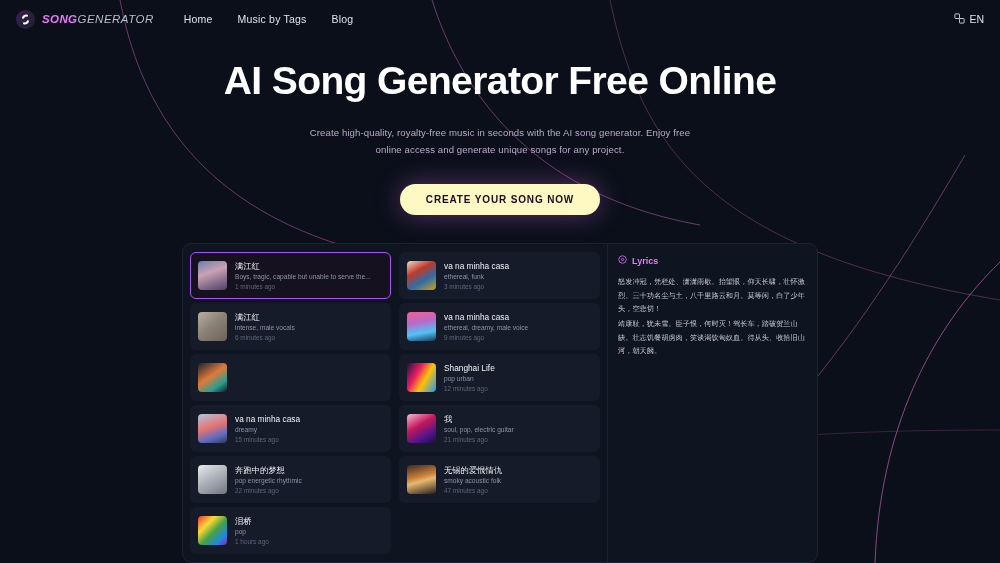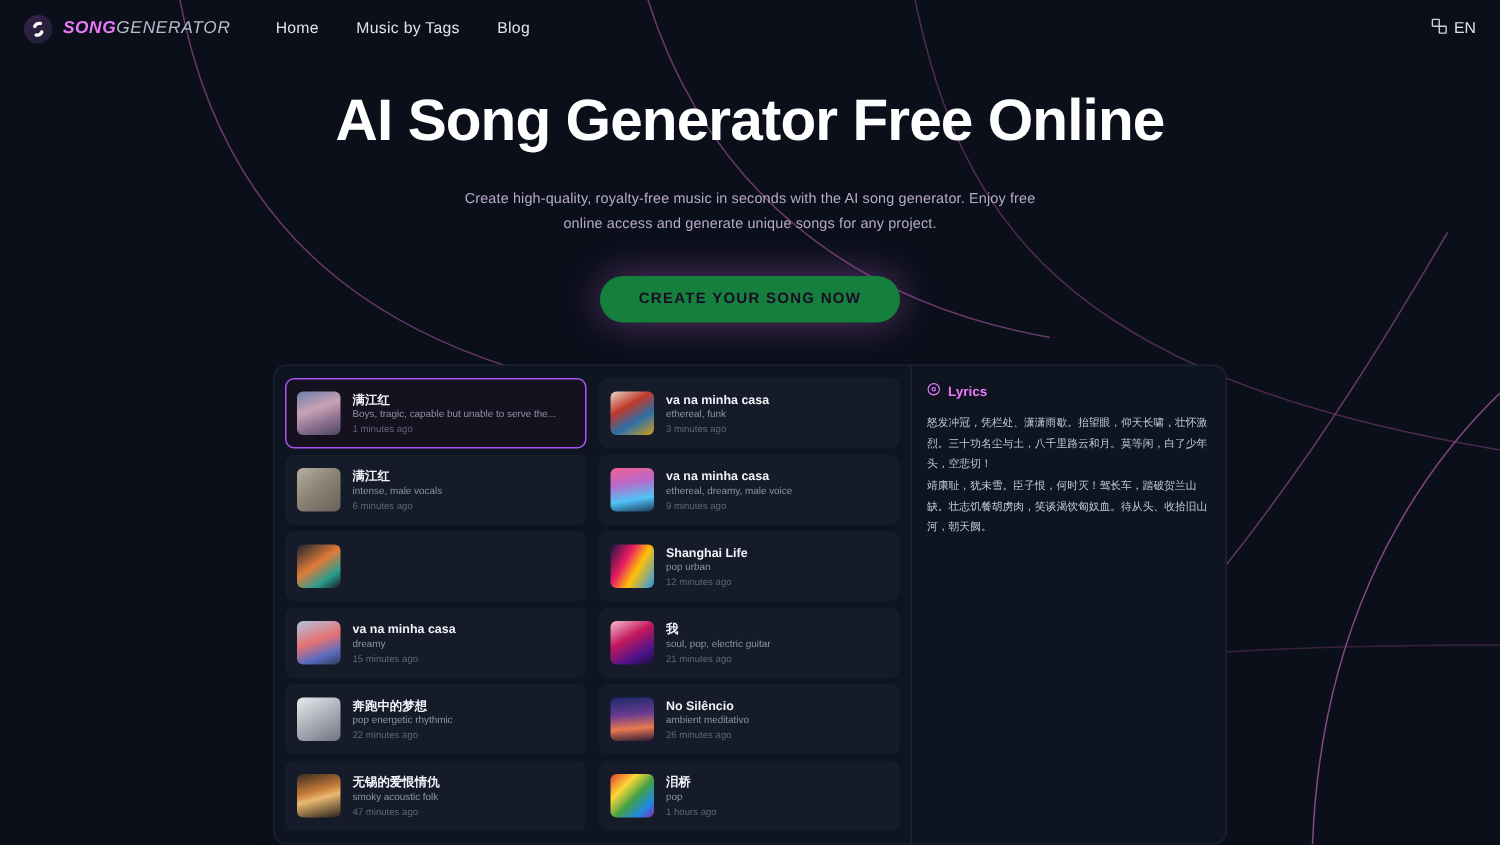--- a/index.html
+++ b/index.html
@@ -42,21 +42,21 @@
   .hero h1 {
     font-size:39px; font-weight:bold; letter-spacing:-.6px;
     color:#ffffff; margin-top:22px; line-height:1.1;
   }
   .hero p {
     margin:22px auto 0; max-width:400px;
     font-size:9.6px; line-height:1.75; color:#b9aac9; letter-spacing:.1px;
   }
   .cta {
     display:inline-block; margin-top:26px;
-    background:#15803d; color:#1a0a22;
+    background:#fef9c3; color:#1a0a22;
     border:none; border-radius:999px;
     padding:10px 26px;
     font-size:10px; font-weight:bold; letter-spacing:.85px;
     font-family:"Liberation Sans", sans-serif;
     cursor:pointer;
     box-shadow:0 0 26px rgba(232,121,249,.35);
   }
 
   
   .panel {
@@ -78,21 +78,21 @@
     background:#151b29; border:1px solid transparent; border-radius:6px;
     padding:5px 7px; cursor:pointer; overflow:hidden;
   }
   .song-card.selected { border-color:#a855f7; background:#15111f; }
   .thumb {
     width:29px; height:29px; border-radius:4px; flex:0 0 auto;
     background-size:cover; background-position:center;
   }
   .song-meta { min-width:0; flex:1; }
   .song-title {
-    font-size:8.3px; font-weight:bold; color:#f0f3f8;
+    font-size:8.3px; font-weight:normal; color:#f0f3f8;
     white-space:nowrap; overflow:hidden; text-overflow:ellipsis; line-height:1.35;
   }
   .song-tags {
     font-size:6.6px; color:#8b94a6; line-height:1.5;
     white-space:nowrap; overflow:hidden; text-overflow:ellipsis;
   }
   .song-time { font-size:6.4px; color:#5d6678; line-height:1.5; }
 
   
   .lyrics { flex:1; padding:11px 10px; }
@@ -212,28 +212,20 @@
       </div>
       <div class="song-card">
         <div class="thumb" style="background-image:linear-gradient(150deg,#e8eaed 0%,#b0b5bd 45%,#6f7580 100%)"></div>
         <div class="song-meta">
           <div class="song-title">奔跑中的梦想</div>
           <div class="song-tags">pop energetic rhythmic</div>
           <div class="song-time">22 minutes ago</div>
         </div>
       </div>
       <div class="song-card">
-        <div class="thumb" style="background-image:linear-gradient(175deg,#1a2a6c 0%,#6a3b8f 40%,#e8794f 70%,#2b1a38 100%)"></div>
-        <div class="song-meta">
-          <div class="song-title">No Silêncio</div>
-          <div class="song-tags">ambient meditativo</div>
-          <div class="song-time">26 minutes ago</div>
-        </div>
-      </div>
-      <div class="song-card">
         <div class="thumb" style="background-image:linear-gradient(165deg,#3a2a20 0%,#c87d3a 40%,#e8b870 55%,#2a1f1a 100%)"></div>
         <div class="song-meta">
           <div class="song-title">无锡的爱恨情仇</div>
           <div class="song-tags">smoky acoustic folk</div>
           <div class="song-time">47 minutes ago</div>
         </div>
       </div>
       <div class="song-card">
         <div class="thumb" style="background-image:linear-gradient(135deg,#e53935 0%,#fdd835 30%,#43a047 55%,#1e88e5 80%,#8e24aa 100%)"></div>
         <div class="song-meta">

